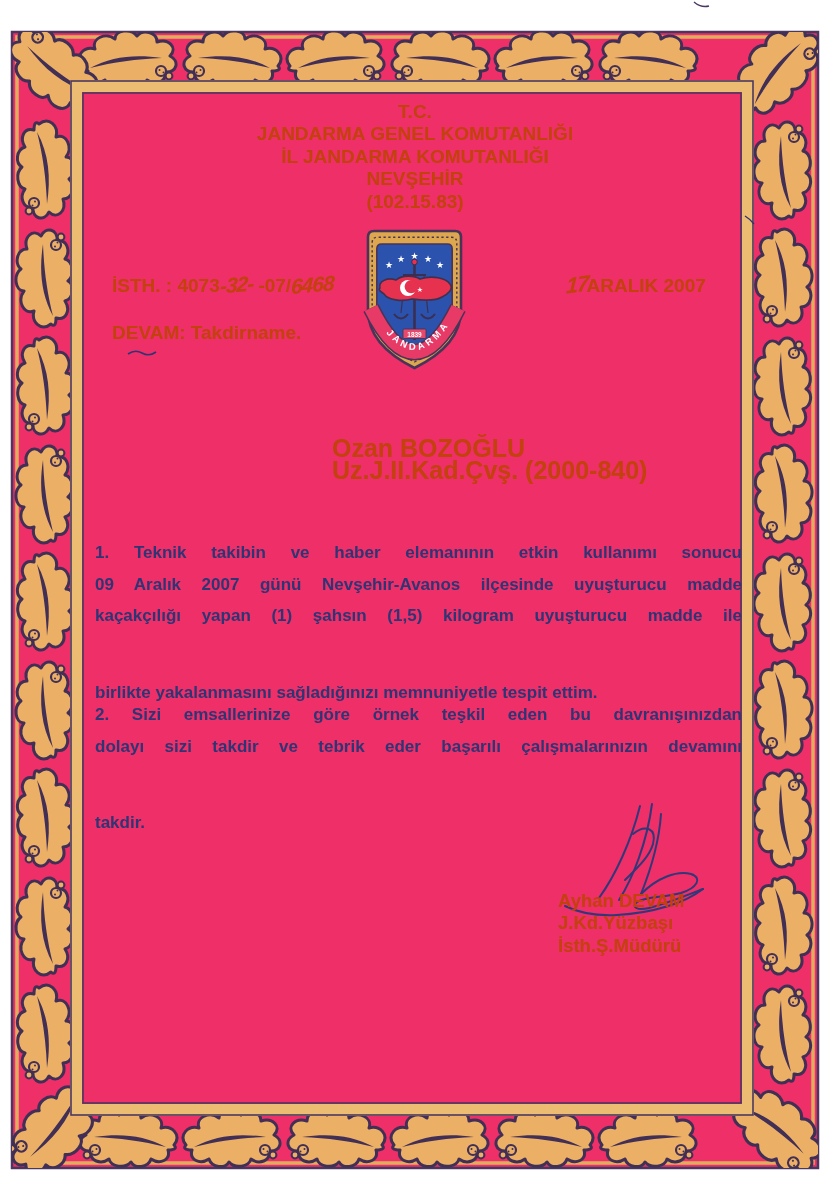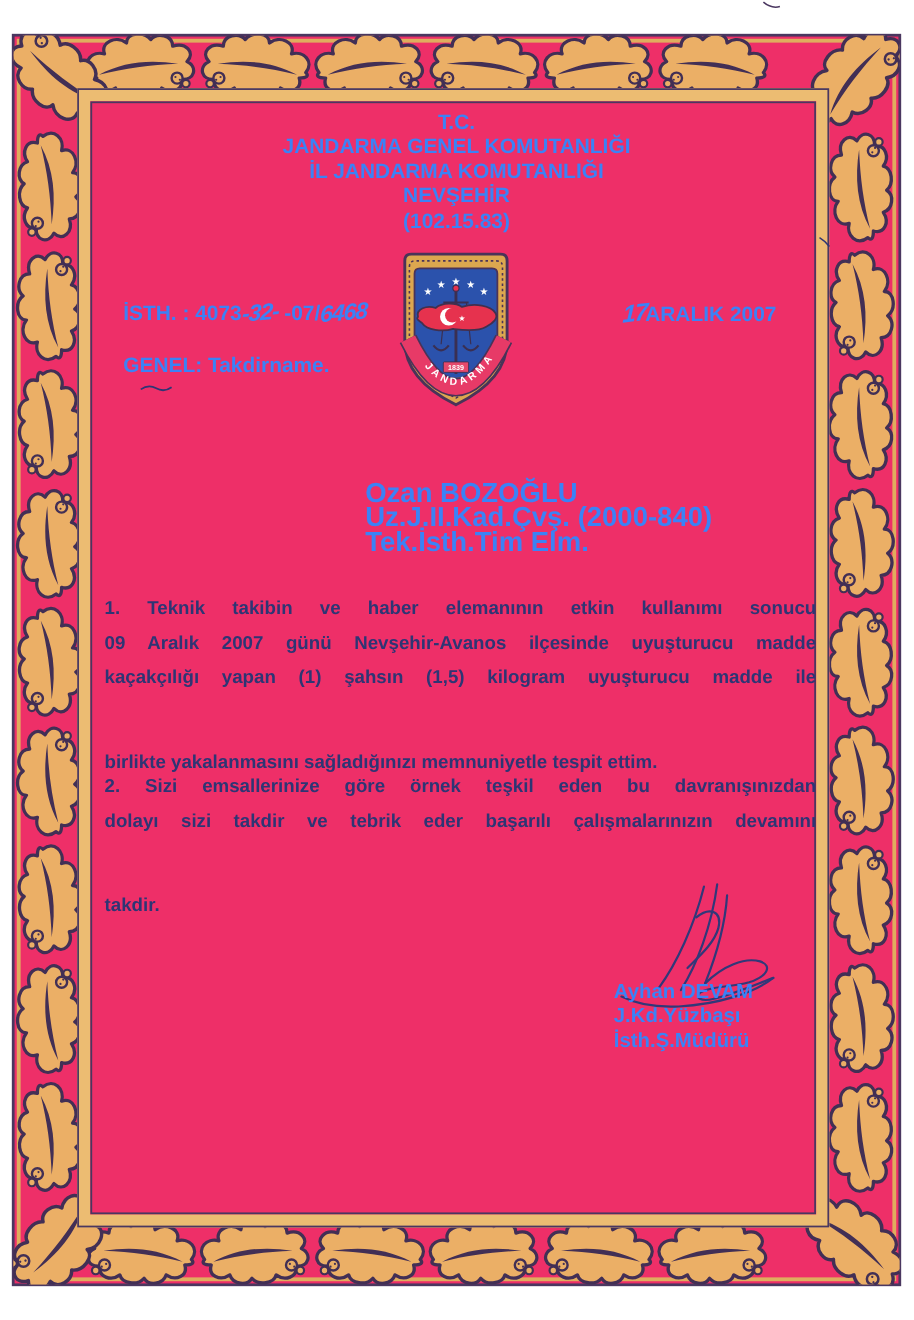--- a/index.html
+++ b/index.html
@@ -1,21 +1,21 @@
 <!DOCTYPE html>
 <html><head>
 <meta charset="utf-8">
 <style>
   html,body{margin:0;padding:0;background:#e8e8e8;}
   .page{
     position:relative;width:831px;height:1200px;background:#ffffff;
     font-family:"Liberation Sans",sans-serif;overflow:hidden;margin:0 auto;
   }
   .layer{position:absolute;left:0;top:0;}
-  .txt{position:absolute;color:#3b82f6;font-weight:bold;white-space:nowrap;}
+  .txt{position:absolute;color:#c2410c;font-weight:bold;white-space:nowrap;}
   .center{text-align:center;}
   .header-block{left:87px;top:101px;width:656px;font-size:19px;line-height:22.4px;}
   .header-block div{white-space:normal;}
   .ref-line{left:112px;top:273px;font-size:19px;}
   .date-line{left:566px;top:272px;font-size:19px;}
   .subject-line{left:112px;top:322px;font-size:19px;}
   .recipient-block{left:332px;top:437px;font-size:25px;line-height:22.3px;}
   .paragraph{position:absolute;left:95px;width:647px;color:#2E3574;
     font-weight:bold;font-size:17px;line-height:31.6px;}
   .jline{text-align:justify;text-align-last:justify;}
@@ -167,28 +167,27 @@
     <span>İSTH. :</span>
     <span>4073</span><span class="hand">-32-</span>
     <span>-07/</span><span class="hand">6468</span>
   </div>
 
   <div class="txt date-line">
     <span class="hand hand-day">17</span><span>ARALIK 2007</span>
   </div>
 
   <div class="txt subject-line">
-    <span>GENEL:</span>
+    <span>DEVAM:</span>
     <span>Takdirname.</span>
   </div>
 
   <div class="txt recipient-block">
     <div>Ozan BOZOĞLU</div>
     <div>Uz.J.II.Kad.Çvş. (2000-840)</div>
-    <div>Tek.İsth.Tim Elm.</div>
   </div>
 
   <div class="paragraph para1">
     <div class="jline">1. Teknik takibin ve haber elemanının etkin kullanımı sonucu</div>
     <div class="jline">09 Aralık 2007 günü Nevşehir-Avanos ilçesinde uyuşturucu madde</div>
     <div class="jline">kaçakçılığı yapan (1) şahsın (1,5) kilogram uyuşturucu madde ile</div>
     <div class="jline jline-last">birlikte yakalanmasını sağladığınızı memnuniyetle tespit ettim.</div>
   </div>
 
   <div class="paragraph para2">

